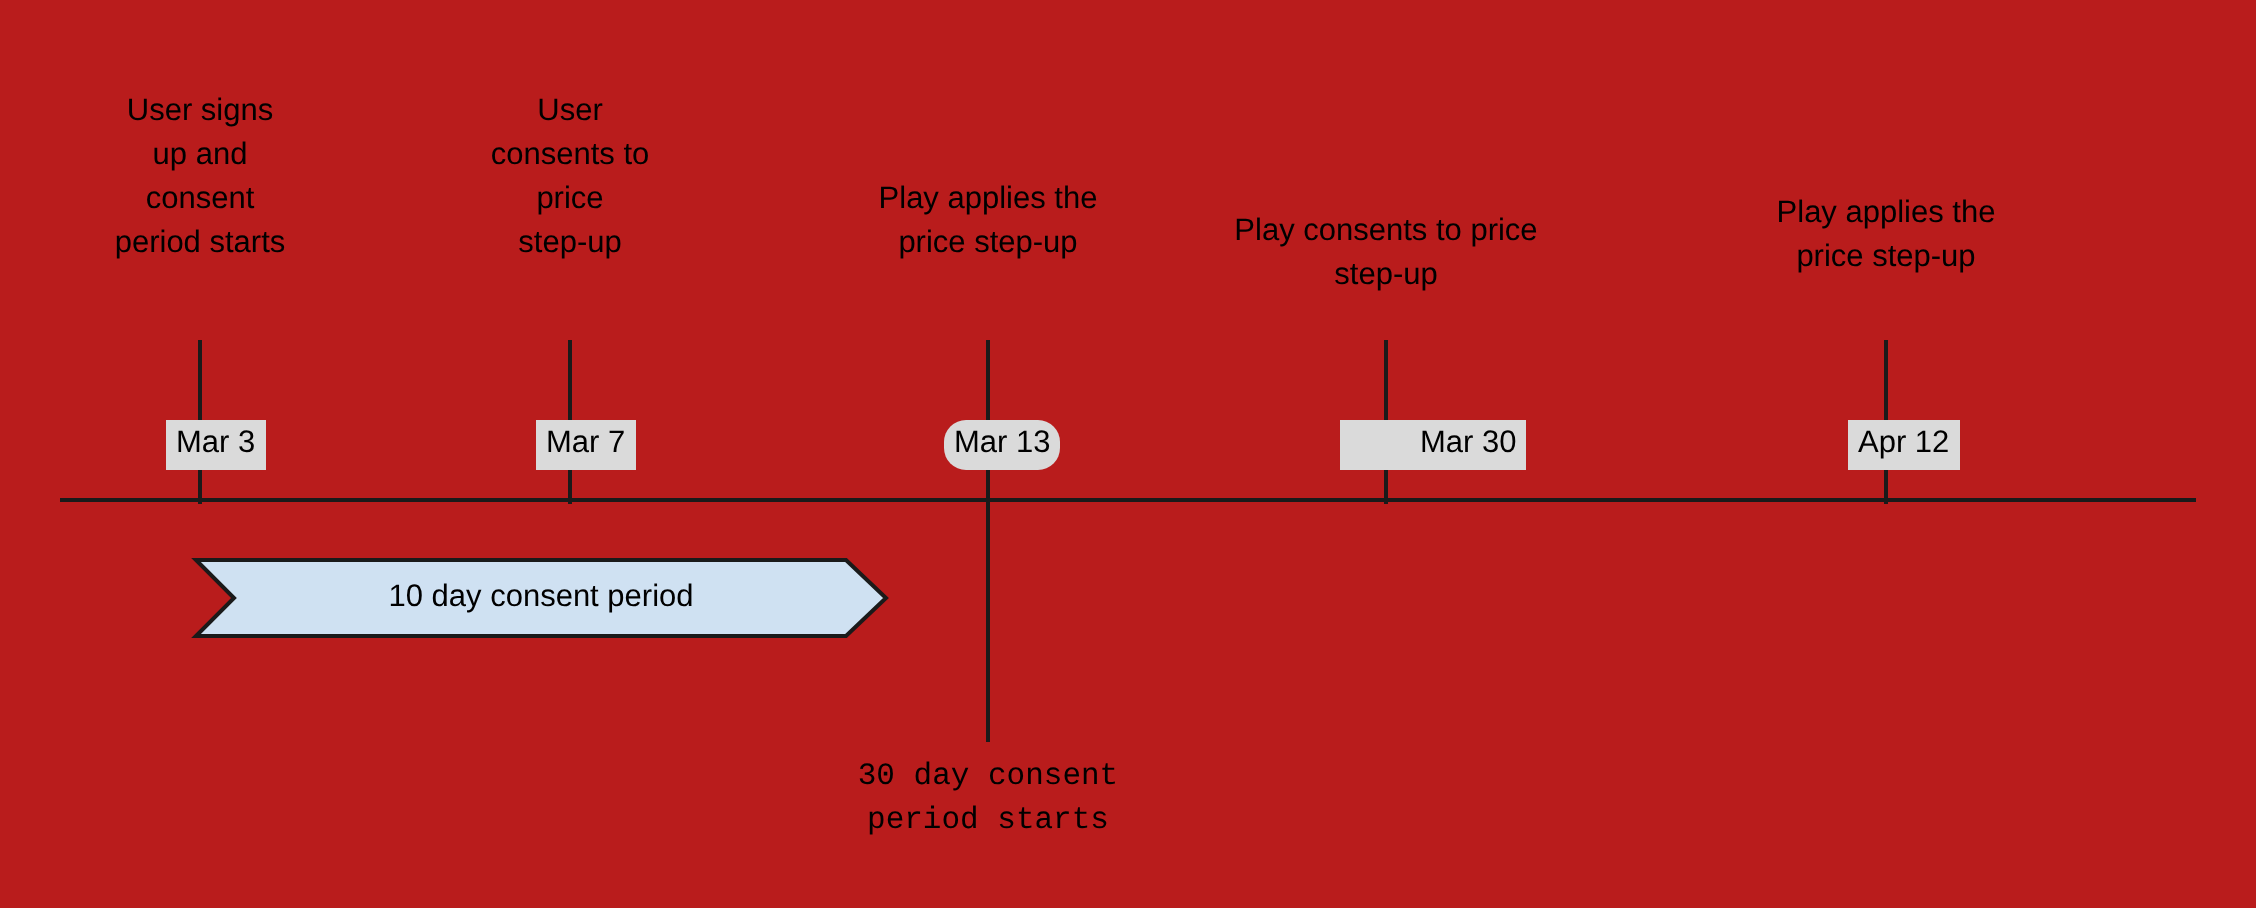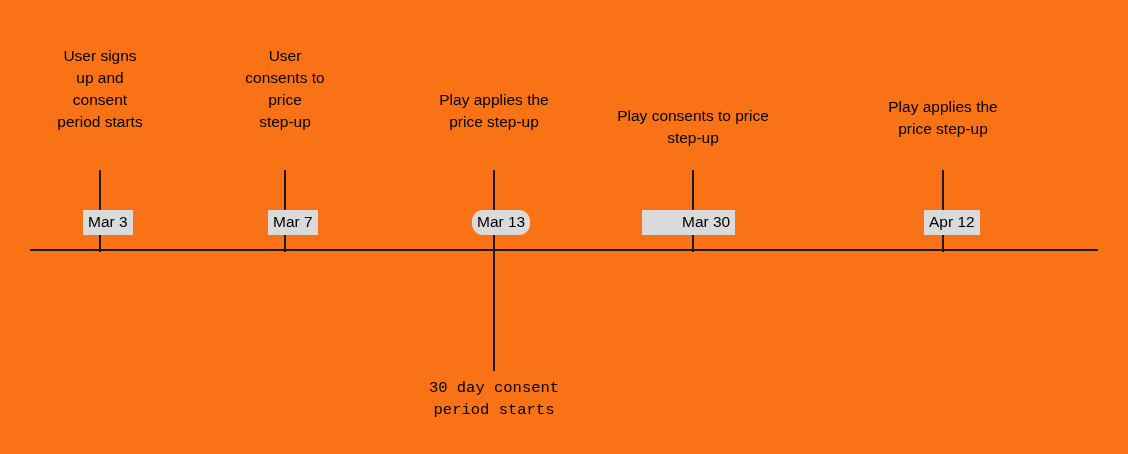--- a/index.html
+++ b/index.html
@@ -9,21 +9,21 @@
     background: #ffffff;
   }
   body {
     font-family: "Liberation Sans", sans-serif;
     color: #000000;
   }
   #diagram {
     position: relative;
     width: 1128px;
     height: 454px;
-    background: #f97316;
+    background: #b91c1c;
     overflow: hidden;
   }
 
   
   .axis-line {
     position: absolute;
     left: 30px;
     top: 249px;
     width: 1068px;
     height: 2px;
@@ -114,26 +114,32 @@
   <div class="date-chip" style="left:254px; top:210px;">Mar 7</div>
 
   <div class="event-label" style="left:404px; top:89px; width:180px;">Play applies the
 price step-up</div>
   <div class="tick-line" style="left:493px; top:170px; height:82px;"></div>
   <div class="date-chip" style="left:458px; top:210px;border-radius:11px;">Mar 13</div>
 
   <div class="event-label" style="left:583px; top:105px; width:220px;">Play consents to price
 step-up</div>
   <div class="tick-line" style="left:692px; top:170px; height:82px;"></div>
-  <div class="date-chip" style="left:628px; top:210px;padding-left:40px;">Mar 30</div>
+  <div class="date-chip" style="left:656px; top:210px;padding-left:40px;">Mar 30</div>
 
   <div class="event-label" style="left:853px; top:96px; width:180px;">Play applies the
 price step-up</div>
   <div class="tick-line" style="left:942px; top:170px; height:82px;"></div>
   <div class="date-chip" style="left:910px; top:210px;">Apr 12</div>
 
+  <div class="banner" style="left:97px; top:279px; width:347px;">
+    <svg width="347" height="40" viewBox="0 0 347 40">
+      <polygon points="1,1 326,1 346,20 326,39 1,39 20,20" fill="#cfe1f2" stroke="#1a1a1a" stroke-width="2" stroke-linejoin="miter"></polygon>
+    </svg>
+    <div class="banner-text">10 day consent period</div>
+  </div>
 
 
   <div class="tick-line" style="left:493px; top:251px; height:120px;"></div>
   <div class="bottom-label" style="left:404px; top:377px; width:180px;font-family:Liberation Mono, monospace;">30 day consent
 period starts</div>
 
 </div>
 
 </body></html>

